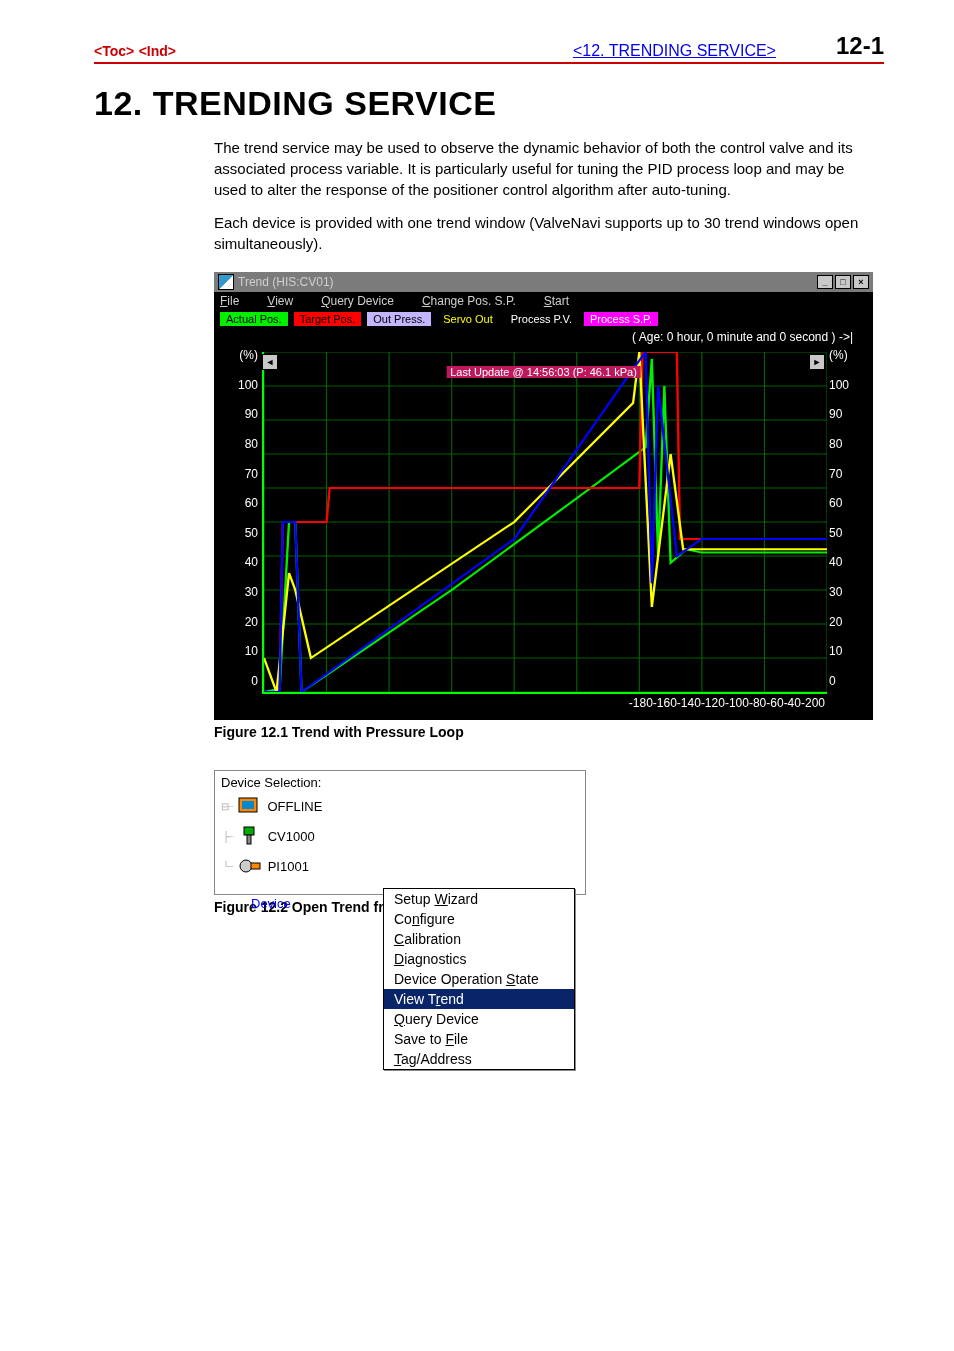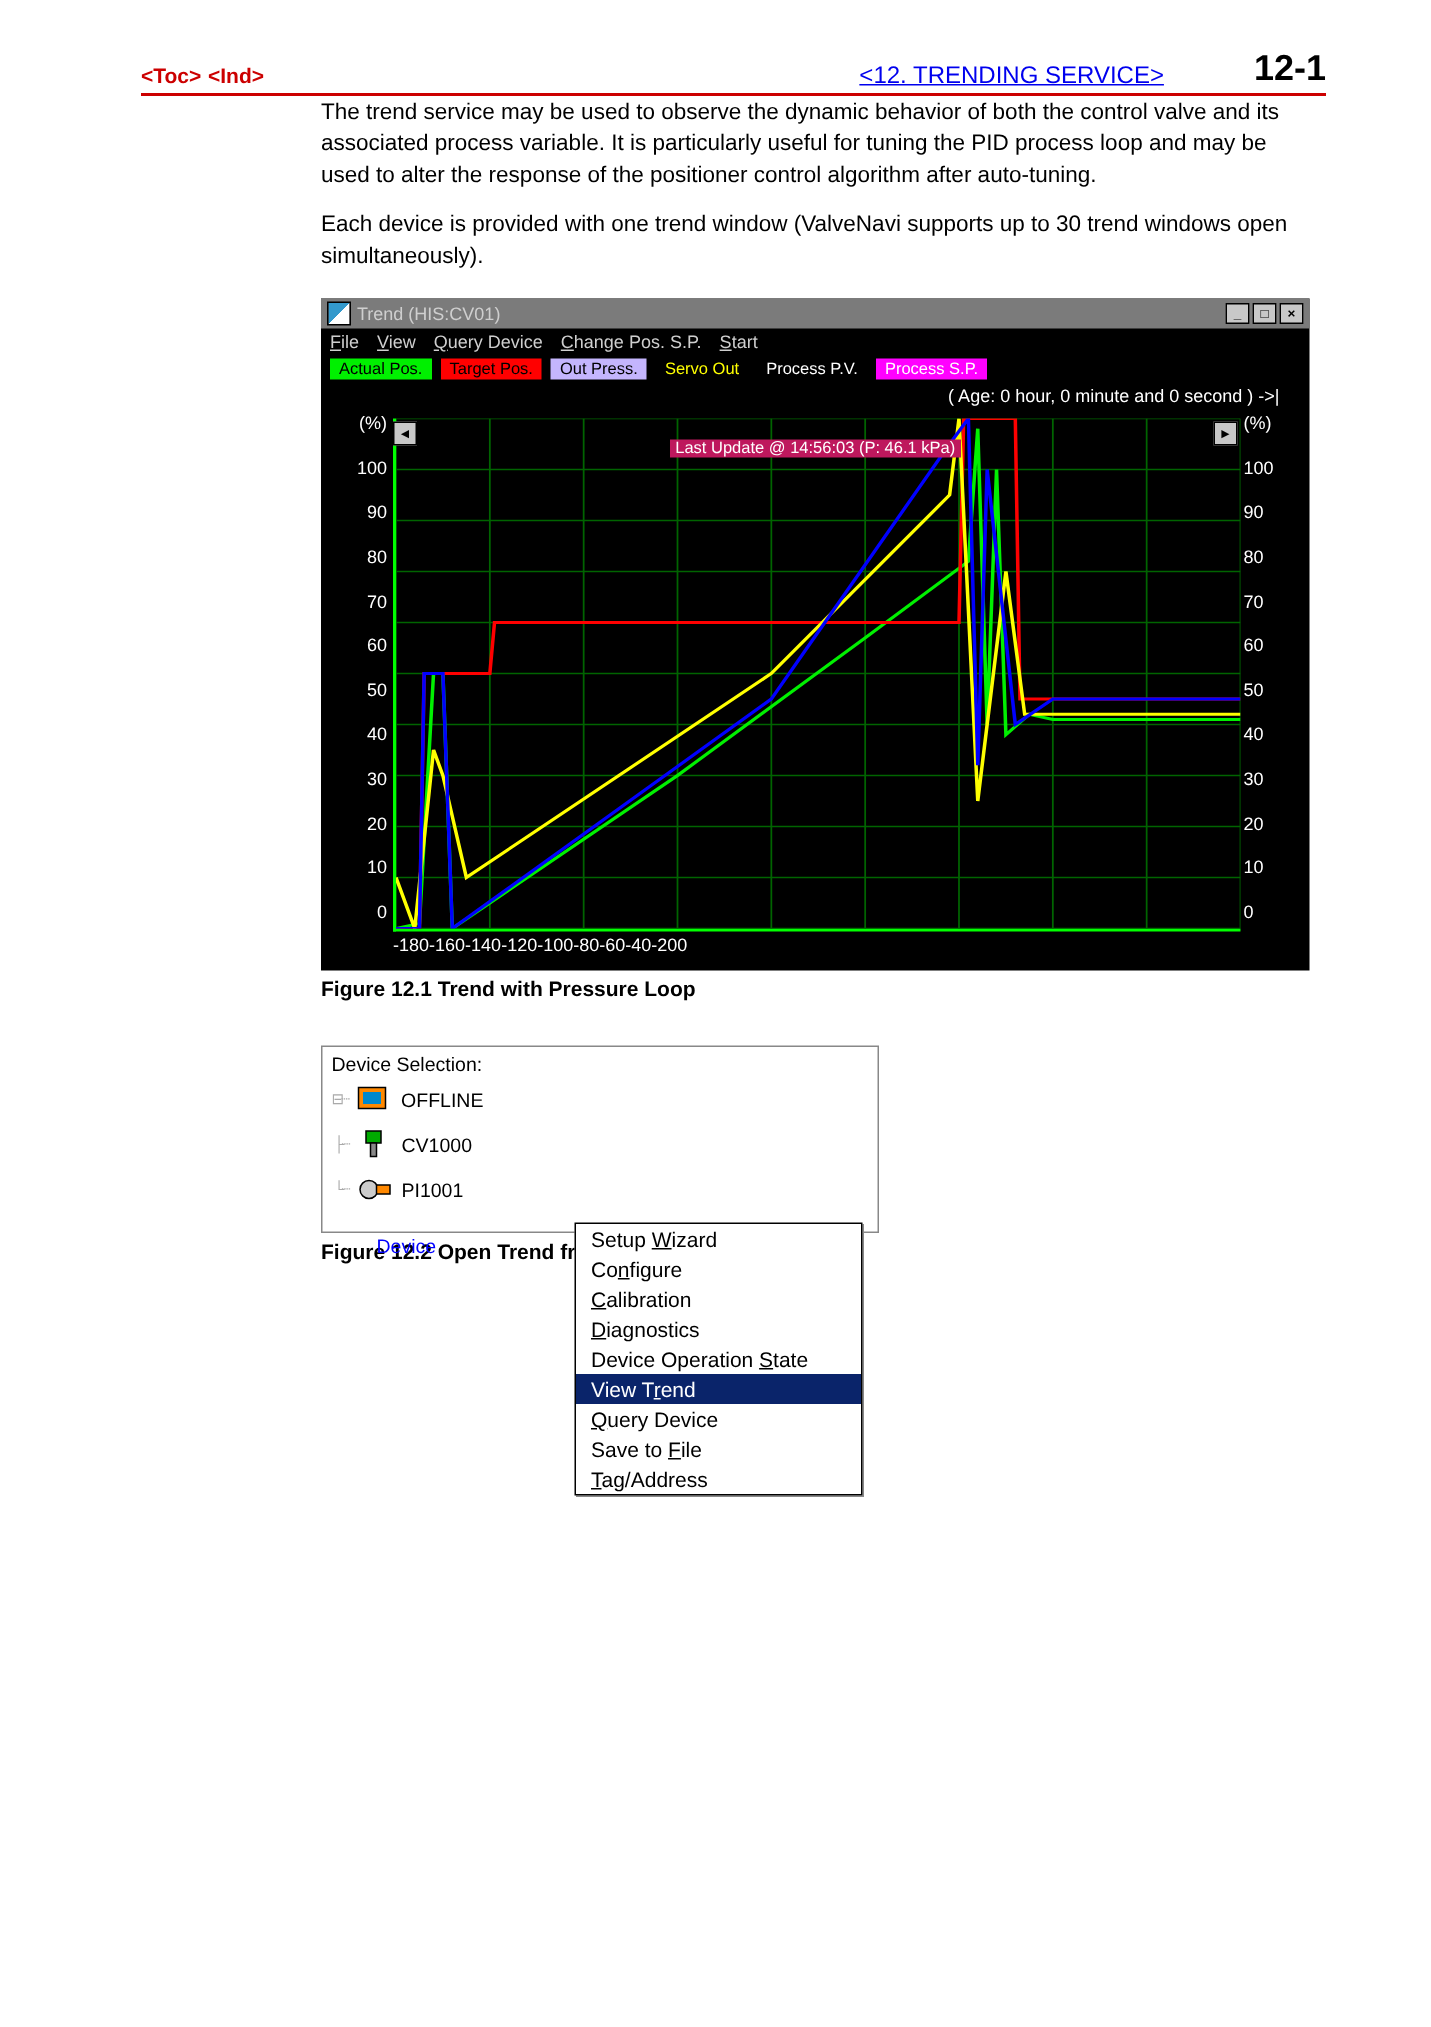--- a/index.html
+++ b/index.html
@@ -73,21 +73,21 @@
   .titlebar .tb-left{display:flex;align-items:center;gap:4px}
   .appicon{
     width:14px;height:14px;background:linear-gradient(135deg,#39c 50%,#fff 50%);border:1px solid #000
   }
   .win-btns{display:flex;gap:2px}
   .win-btn{
     width:14px;height:12px;background:#c8c8c8;border:1px solid #000;color:#000;
     display:flex;align-items:center;justify-content:center;font-size:9px;line-height:1;font-weight:bold
   }
   .menubar{
-    padding:2px 6px;color:#cfcfcf;font-size:12px;display:flex;gap:12px
+    padding:2px 6px;color:#cfcfcf;font-size:12px;display:flex;gap:28px
   }
   .menubar u{text-decoration:underline}
   .legend-row{
     display:flex;flex-wrap:wrap;padding:2px 6px 4px 6px;gap:6px
   }
   .legend-item{
     padding:1px 6px;font-size:11px;color:#000
   }
   .li-actual{background:#00f000;}
   .li-target{background:#ff0000;}
@@ -102,21 +102,21 @@
   .plot{
     flex:1;position:relative;height:360px;margin-top:4px
   }
   svg.chart{width:100%;height:340px;display:block;background:#000;border-left:2px solid #0f0;border-bottom:2px solid #0f0}
   .scroll-left,.scroll-right{
     width:14px;height:14px;background:#c8c8c8;color:#000;border:1px solid #000;
     display:flex;align-items:center;justify-content:center;font-size:9px;font-weight:bold
   }
   .scroll-row{display:flex;justify-content:space-between;position:absolute;top:2px;left:0;right:0}
   .xaxis{
-    display:flex;justify-content:flex-start;color:#fff;font-size:12px;padding:2px 0 0 0
+    display:flex;justify-content:flex-end;color:#fff;font-size:12px;padding:2px 0 0 0
   }
   .xlabel{text-align:center;color:#fff;font-size:12px}
   .last-update{position:absolute;top:14px;left:50%;transform:translateX(-50%);color:#fff;background:#be185d;padding:0 4px;font-size:11px;z-index:5;white-space:nowrap}
   
   .fig2{
     margin-left:120px;
     width:370px;
     border:1px solid #888;
     background:#fff;
     font-family:"MS Sans Serif",Tahoma,sans-serif;
@@ -169,20 +169,21 @@
   <div class="header-left">
     <a href="#">&lt;Toc&gt;</a>
     <a href="#">&lt;Ind&gt;</a>
   </div>
   <div class="header-right-wrap">
     <a href="#" class="header-right">&lt;12.  TRENDING SERVICE&gt;</a>
     <span class="page-num">12-1</span>
   </div>
 </div>
 
+<h1>12.   TRENDING SERVICE</h1>
 
 <div class="body-indent">
   <p>The trend service may be used to observe the dynamic behavior of both the control valve and its associated process variable.  It is particularly useful for tuning the PID process loop and may be used to alter the response of the positioner control algorithm after auto-tuning.</p>
   <p>Each device is provided with one trend window (ValveNavi supports up to 30 trend windows open simultaneously).</p>
 </div>
 
 <div class="trend-win">
   <div class="titlebar">
     <div class="tb-left">
       <span class="appicon"></span>

